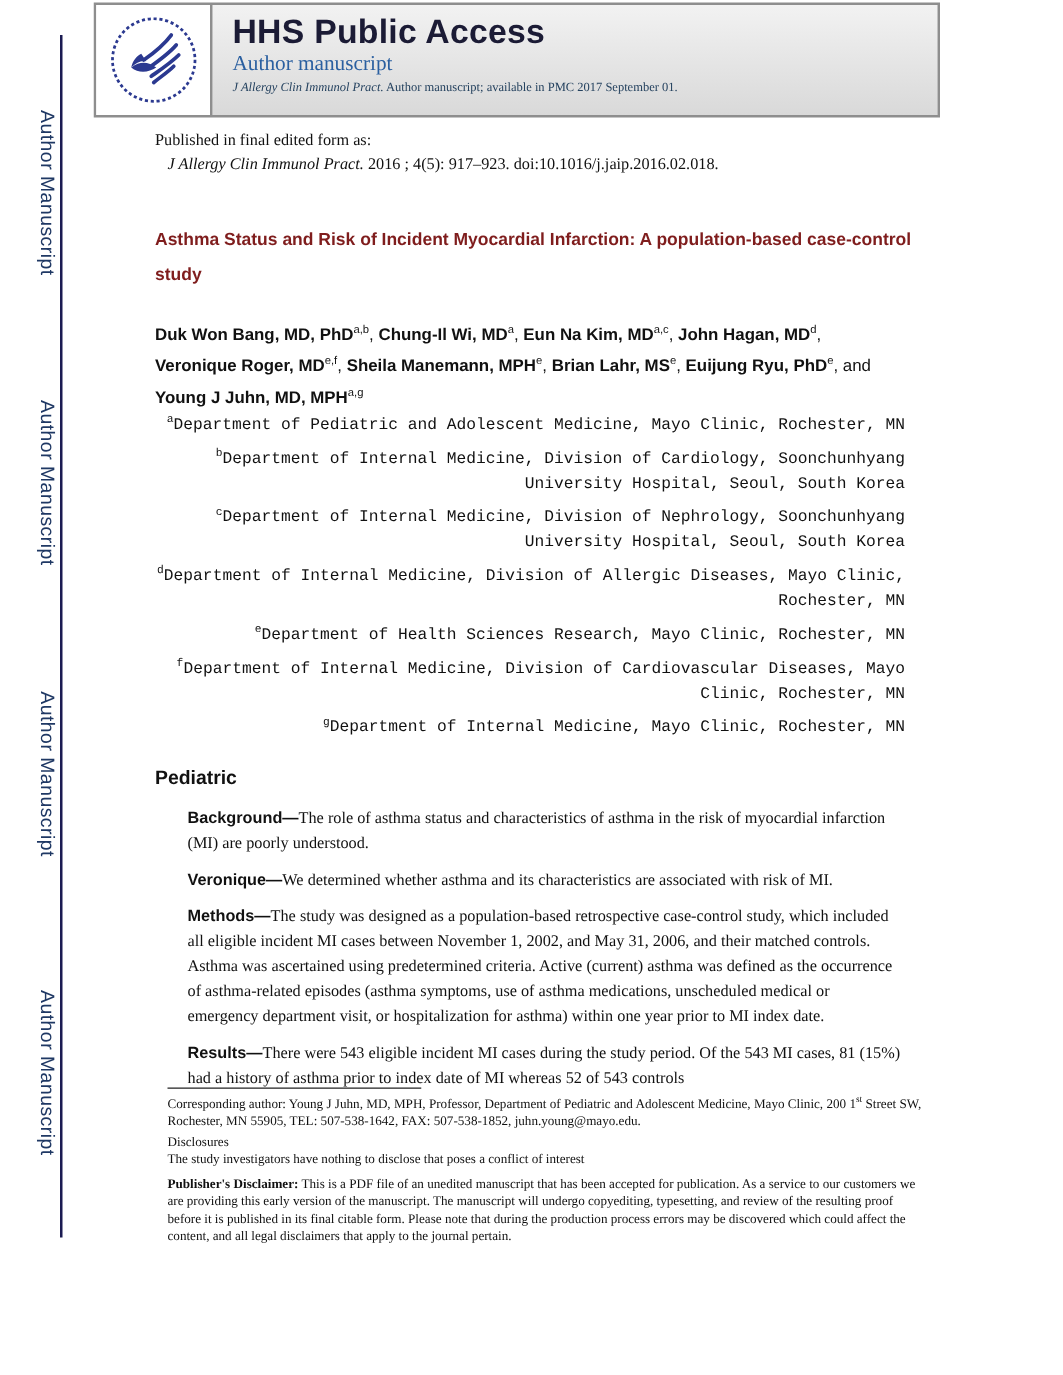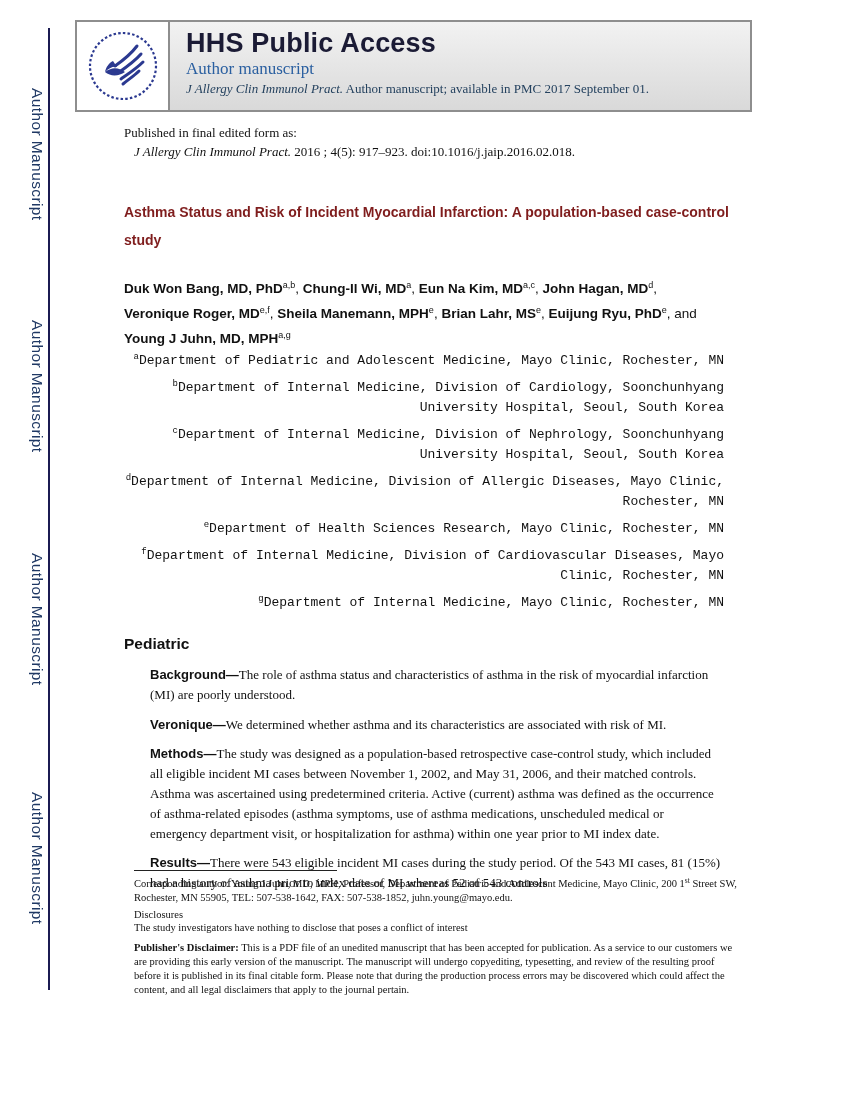--- a/index.html
+++ b/index.html
@@ -14,39 +14,39 @@
   .side-rule{position:absolute;left:48px;top:28px;width:2px;height:962px;background:#1b1b52;}
   .wm{
     position:absolute;left:22px;width:24px;height:150px;
     writing-mode:vertical-rl;
     font-family:"Liberation Sans", sans-serif;
     font-size:15.5px;color:#1f3864;letter-spacing:0.4px;white-space:nowrap;
   }
 
   
   .header-box{
-    position:absolute;left:75px;top:20px;width:677px;height:92px;
+    position:absolute;left:75px;top:2px;width:677px;height:92px;
     border:2px solid #8e8e8e;box-sizing:border-box;display:flex;
     background:linear-gradient(#f2f2f2,#d9d9d9);
   }
   .logo-cell{
     width:93px;min-width:93px;background:#ffffff;border-right:2px solid #8e8e8e;
     display:flex;align-items:center;justify-content:center;box-sizing:border-box;
   }
   .header-text{padding:6px 0 0 16px;overflow:hidden;}
   .hhs-title{
     font-family:"Liberation Sans", sans-serif;font-weight:bold;
     font-size:27px;color:#1b1b35;line-height:30px;letter-spacing:0.2px;
   }
   .hhs-sub{font-size:17px;color:#2a5fa0;line-height:20px;margin-top:1px;}
-  .journal-line{font-size:13px;color:#25425f;line-height:18px;margin-top:1px;}
+  .journal-line{font-size:10px;color:#25425f;line-height:18px;margin-top:1px;}
   .journal-line i{font-style:italic;}
 
   
-  .content{position:absolute;left:124px;top:124px;width:604px;}
+  .content{position:absolute;left:124px;top:103px;width:604px;}
   .published{font-size:13px;line-height:17px;}
   .cite{font-size:13px;line-height:17px;margin:2px 0 0 10px;}
   .cite i{font-style:italic;}
 
   .title{
     font-family:"Liberation Sans", sans-serif;font-weight:bold;
     font-size:14px;line-height:28px;color:#7f1d1d;
     margin:38px 0 0 0;width:626px;
   }
   .authors{

